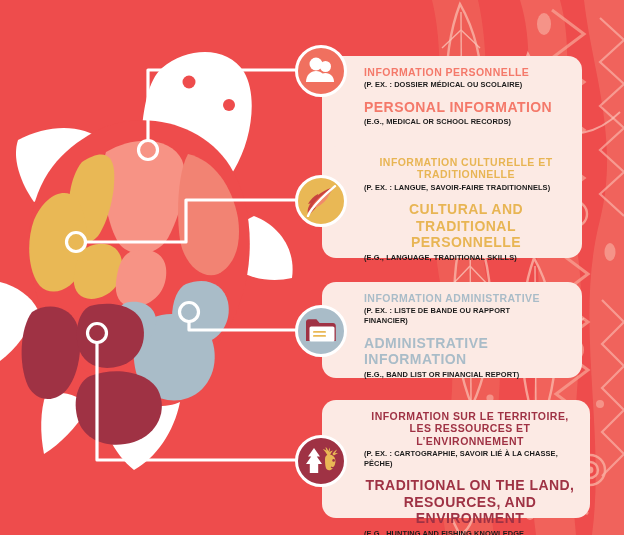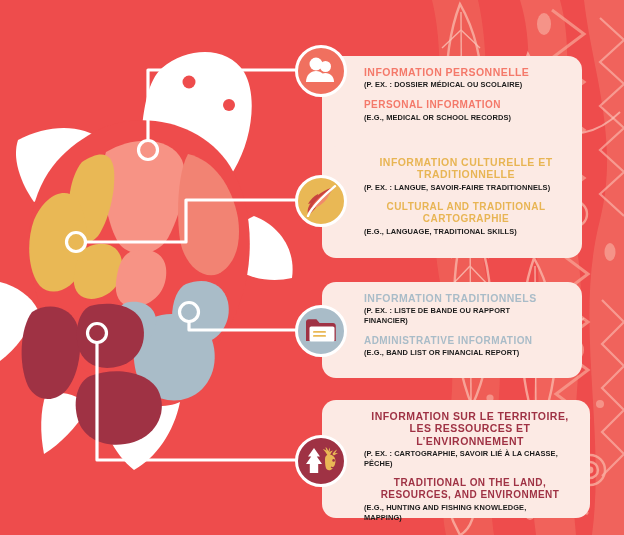--- a/index.html
+++ b/index.html
@@ -33,21 +33,21 @@
   .card-3{left:322px;top:282px;width:260px;height:96px;}
   .card-4{left:322px;top:400px;width:268px;height:118px;}
 
   .h-fr,.h-en{
     font-weight:bold;
     letter-spacing:0.45px;
     line-height:1.18;
     margin:0;
   }
   .h-fr{font-size:10.5px;}
-  .h-en{font-size:10px;margin-top:9px;}
+  .h-en{font-size:14px;margin-top:9px;}
   .sub{
     font-size:8px;
     font-weight:bold;
     color:#1b1b1b;
     letter-spacing:0.1px;
     margin:2px 0 0 0;
     line-height:1.2;
     font-stretch:condensed;
     transform:scaleX(0.93);
     transform-origin:left center;
@@ -228,26 +228,26 @@
   <div class="card card-1 c1">
     <p class="h-fr">INFORMATION PERSONNELLE</p>
     <p class="sub">(P. EX. : DOSSIER MÉDICAL OU SCOLAIRE)</p>
     <p class="h-en">PERSONAL INFORMATION</p>
     <p class="sub">(E.G., MEDICAL OR SCHOOL RECORDS)</p>
   </div>
 
   <div class="card card-2 c2">
     <p class="h-fr">INFORMATION CULTURELLE ET TRADITIONNELLE</p>
     <p class="sub">(P. EX. : LANGUE, SAVOIR-FAIRE TRADITIONNELS)</p>
-    <p class="h-en">CULTURAL AND TRADITIONAL CARTOGRAPHIE</p>
+    <p class="h-en">CULTURAL AND TRADITIONAL PERSONNELLE</p>
     <p class="sub">(E.G., LANGUAGE, TRADITIONAL SKILLS)</p>
   </div>
 
   <div class="card card-3 c3">
-    <p class="h-fr">INFORMATION TRADITIONNELS</p>
+    <p class="h-fr">INFORMATION ADMINISTRATIVE</p>
     <p class="sub">(P. EX. : LISTE DE BANDE OU RAPPORT FINANCIER)</p>
     <p class="h-en">ADMINISTRATIVE INFORMATION</p>
     <p class="sub">(E.G., BAND LIST OR FINANCIAL REPORT)</p>
   </div>
 
   <div class="card card-4 c4">
     <p class="h-fr">INFORMATION SUR LE TERRITOIRE, LES RESSOURCES ET L’ENVIRONNEMENT</p>
     <p class="sub">(P. EX. : CARTOGRAPHIE, SAVOIR LIÉ À LA CHASSE, PÊCHE)</p>
     <p class="h-en">TRADITIONAL ON THE LAND, RESOURCES, AND ENVIRONMENT</p>
     <p class="sub">(E.G., HUNTING AND FISHING KNOWLEDGE, MAPPING)</p>

